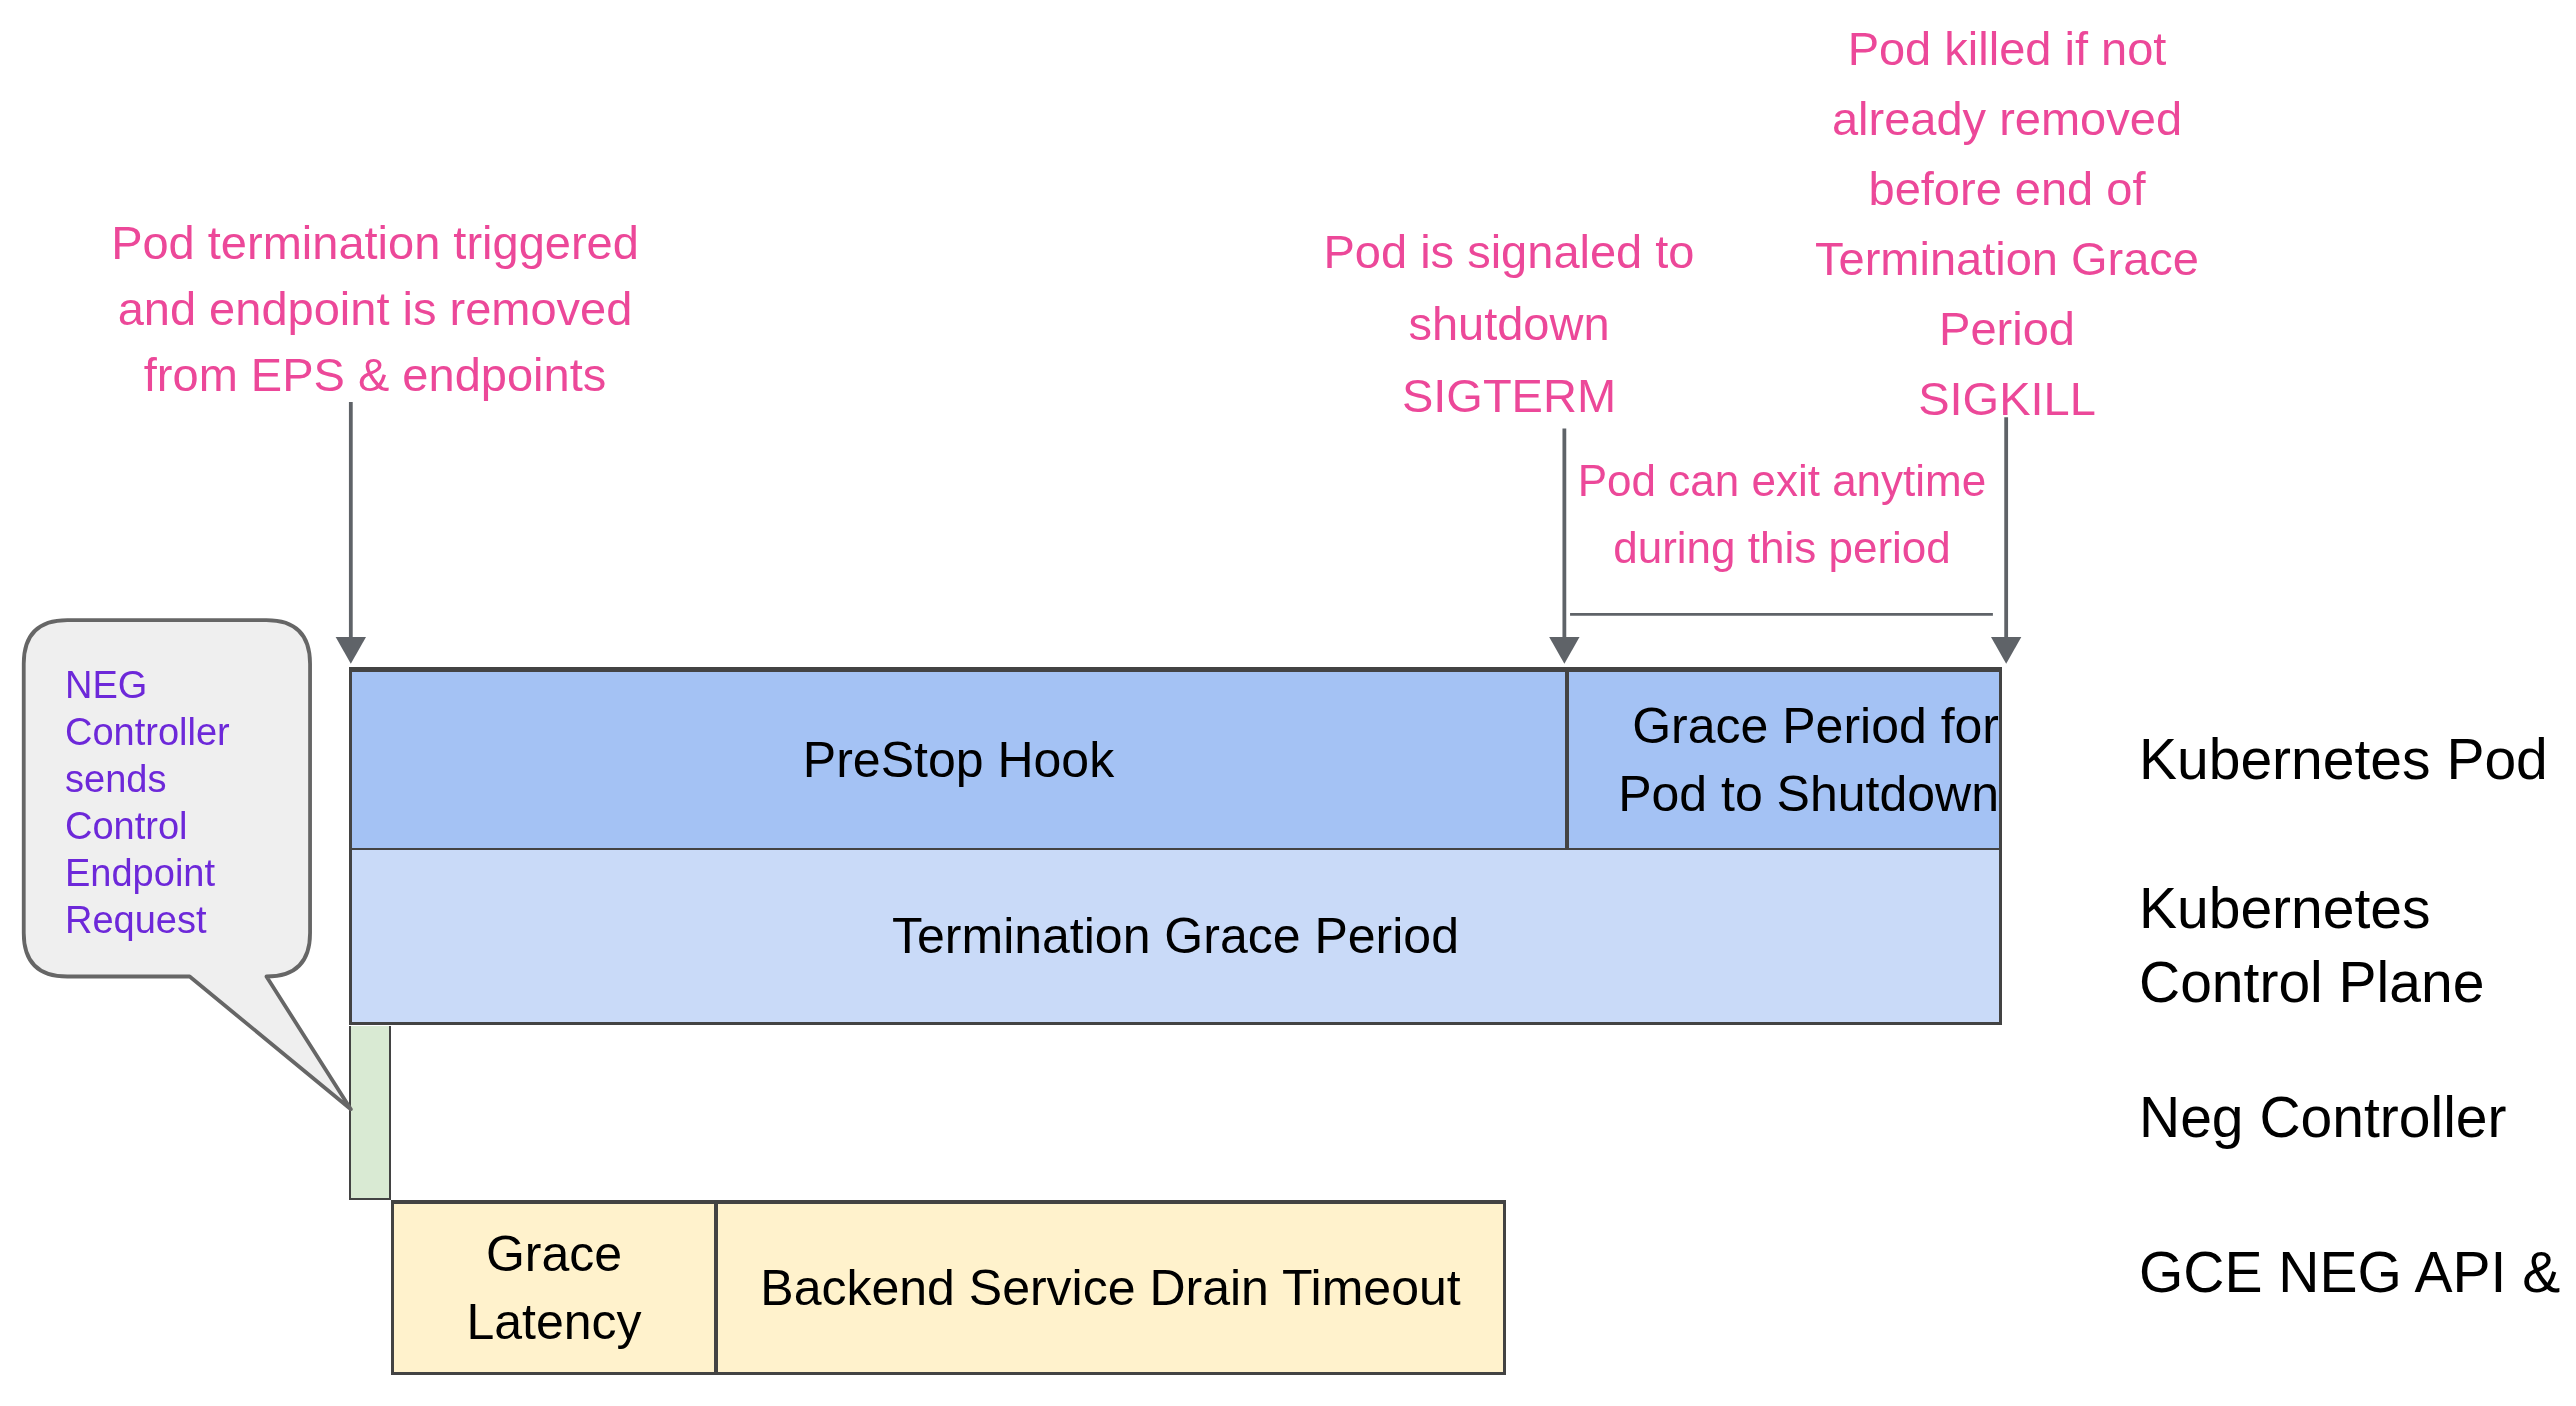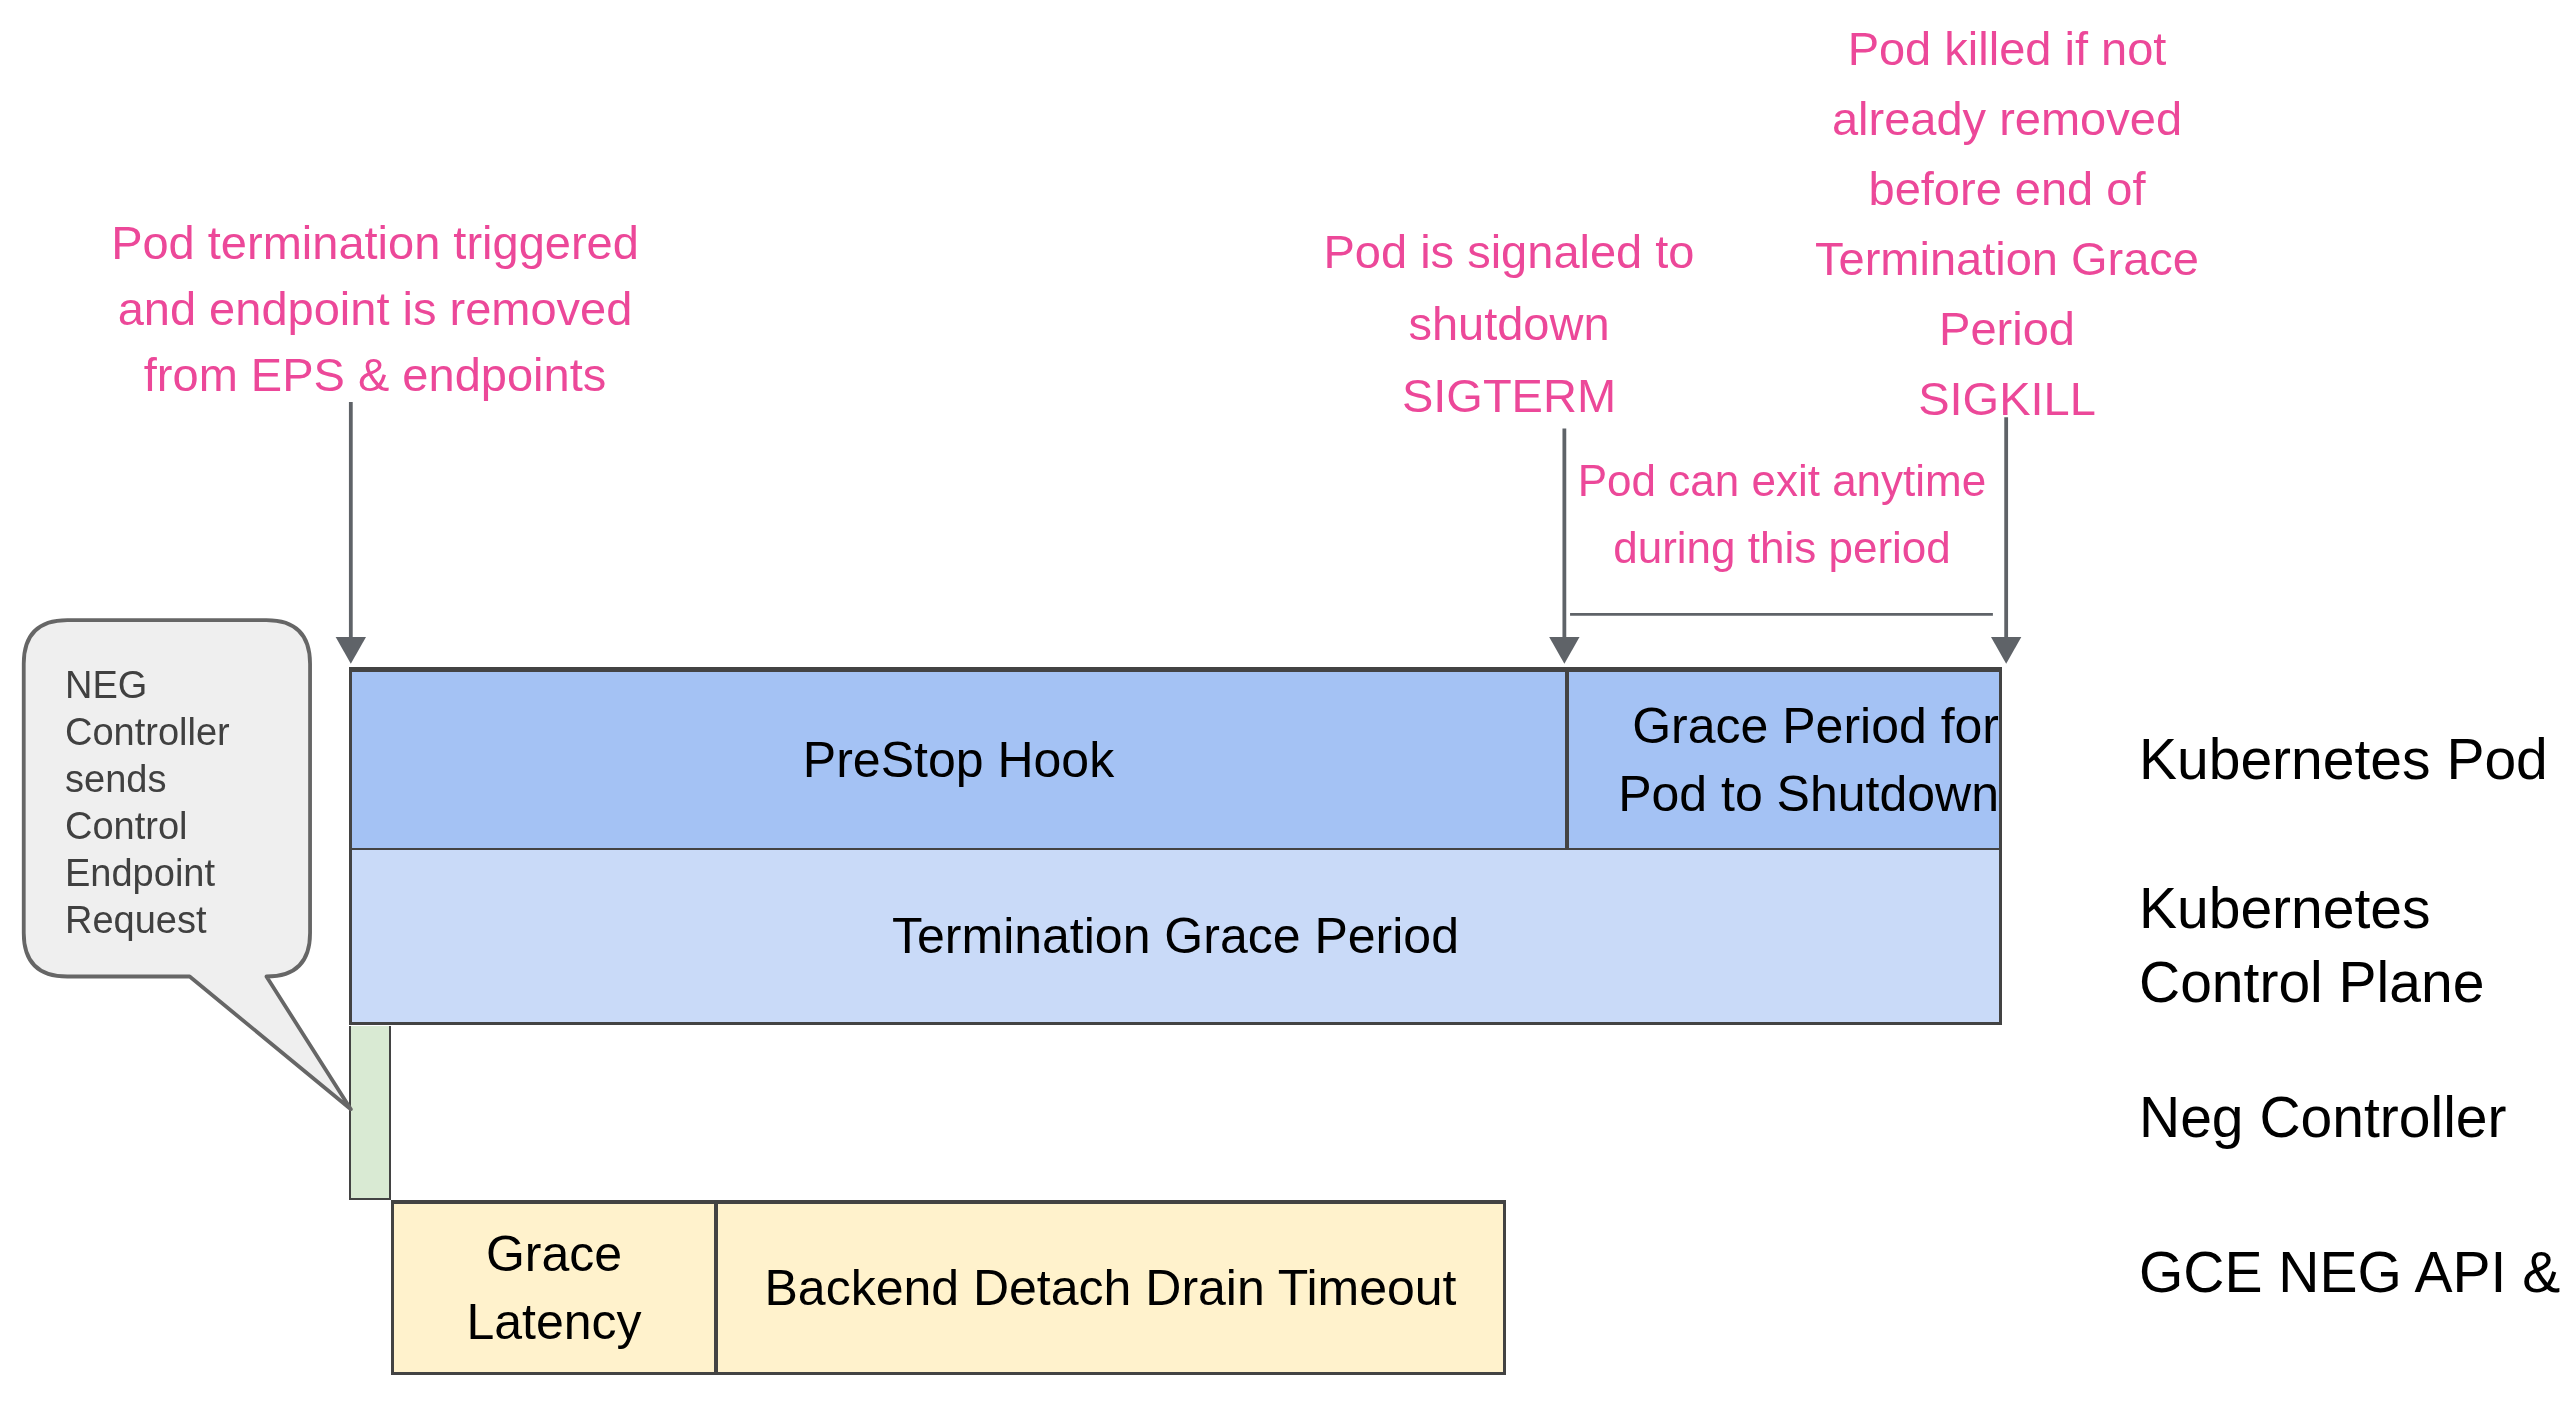--- a/index.html
+++ b/index.html
@@ -63,21 +63,21 @@
   
   #overlay { position: absolute; left: 0; top: 0; z-index: 5; pointer-events: none; }
   .arrow-line { stroke: var(--arrow); stroke-width: 4; fill: none; }
   .bracket-line { stroke: var(--arrow); stroke-width: 3; fill: none; }
   .arrow-head { fill: var(--arrow); stroke: none; }
   #bubble-shape { fill: var(--bubble); stroke: #666666; stroke-width: 4; stroke-linejoin: round; }
 
   
   #bubble-text {
     position: absolute; left: 65px; top: 662px; width: 237px; z-index: 6;
-    font-size: 38px; line-height: 47px; text-align: left; color: #404040;
+    font-size: 38px; line-height: 47px; text-align: left; color: #6d28d9;
   }
 </style>
 </head>
 <body>
 
 <div class="canvas">
 
   <div class="ann" id="ann-termination">
     <div>Pod termination triggered</div>
     <div>and endpoint is removed</div>
@@ -123,21 +123,21 @@
 
   <div class="bar" id="bar-neg"></div>
 
   <div class="bar" id="bar-gce">
     <div class="bar-section" id="sec-drain">
       <div>Grace</div>
       <div>Latency</div>
     </div>
     <div class="bar-divider" id="div-gce"></div>
     <div class="bar-section" id="sec-backend">
-      <div>Backend Detach Drain Timeout</div>
+      <div>Backend Service Drain Timeout</div>
     </div>
   </div>
 
   <div class="lane-label" id="lane-0">
     <div>Kubernetes Pod</div>
   </div>
   <div class="lane-label" id="lane-1">
     <div>Kubernetes</div>
     <div>Control Plane</div>
   </div>

